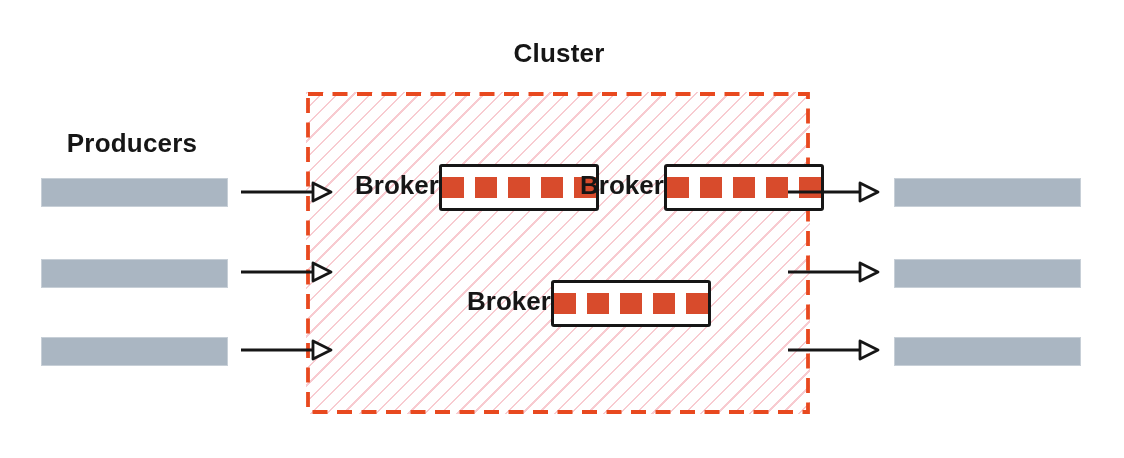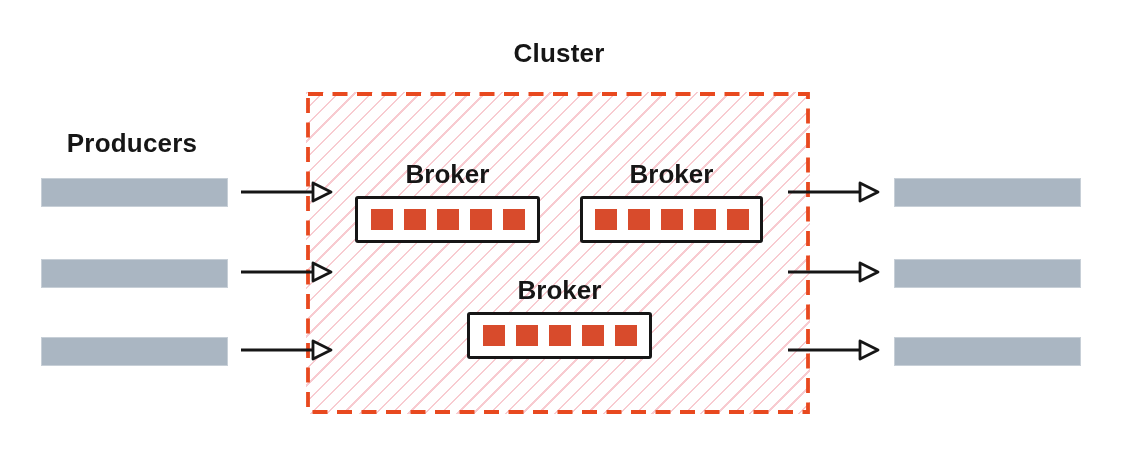--- a/index.html
+++ b/index.html
@@ -29,21 +29,21 @@
       repeating-linear-gradient(135deg,
         rgba(242,160,170,.55) 0px,
         rgba(242,160,170,.55) 1.7px,
         transparent 1.7px,
         transparent 11.5px);
   }
   #cluster-box svg{position:absolute;left:0;top:0;}
   
   .broker{
     position:absolute;
-    display:flex;flex-direction:column;align-items:center;
+    display:flex;align-items:center;
   }
   .broker-label{
     font-size:26px;font-weight:600;line-height:32px;color:#161616;
   }
   .broker-box{
     margin-top:6px;
     box-sizing:border-box;
     width:185px;height:47px;
     background:#ffffff;
     border:3px solid #161616;

